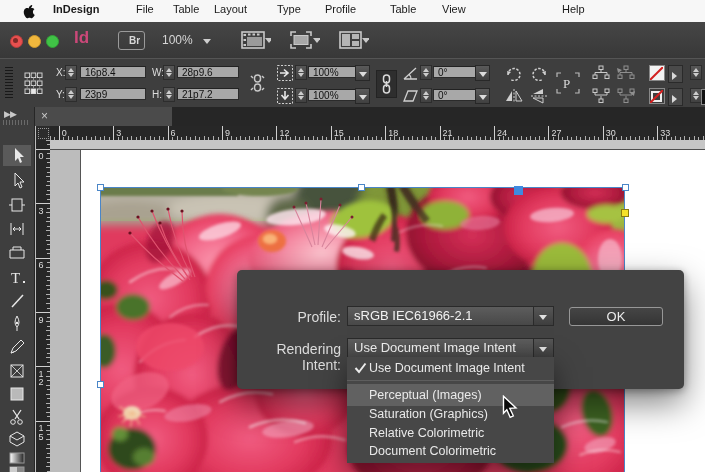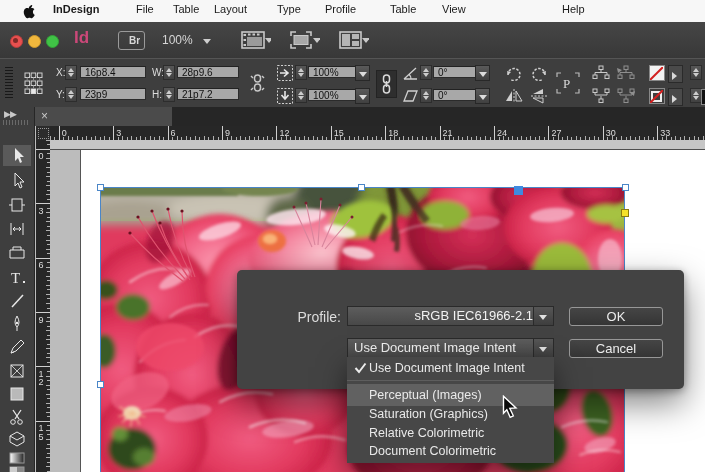--- a/index.html
+++ b/index.html
@@ -837,30 +837,30 @@
     <div class="abs" style="left:46.5px;top:44.0px;width:7px;height:7px;background:#fff;border:1px solid #4a86c8;box-sizing:border-box;"></div>
     <div class="abs" style="left:308.0px;top:44.0px;width:7px;height:7px;background:#fff;border:1px solid #4a86c8;box-sizing:border-box;"></div>
     <div class="abs" style="left:571.5px;top:44.0px;width:7px;height:7px;background:#fff;border:1px solid #4a86c8;box-sizing:border-box;"></div>
     <div class="abs" style="left:46.5px;top:240.5px;width:7px;height:7px;background:#fff;border:1px solid #4a86c8;box-sizing:border-box;"></div>
     <div class="abs" style="left:464px;top:46px;width:9px;height:9px;background:#3f8ae0;"></div>
     <div class="abs" style="left:570.5px;top:69px;width:8px;height:8px;background:#f5e22a;border:1px solid #8a7c10;box-sizing:border-box;"></div>
 </div>
 
 <div class="abs" id="dlg">
   <div class="dlab" style="left:0px;top:39px;width:104px;">Profile:</div>
-  <div class="dfld" style="left:110px;top:36px;width:187px;height:20px;line-height:18px;text-align:right;">sRGB IEC61966-2.1</div>
+  <div class="dfld" style="left:110px;top:36px;width:187px;height:20px;line-height:18px;">sRGB IEC61966-2.1</div>
   <div class="dfbtn" style="left:296px;top:36px;height:20px;">
       <i></i>
     </div>
+  <div class="dlab" style="left:0px;top:71px;width:104px;">Rendering Intent:</div>
   <div class="dfld" style="left:110px;top:68px;width:187px;height:20px;line-height:18px;">Use Document Image Intent</div>
   <div class="dfbtn" style="left:296px;top:68px;height:20px;">
       <i></i>
     </div>
   <div class="btn" style="top:37px;">OK</div>
-  <div class="btn" style="top:69px;">Cancel</div>
 </div>
 
 <div class="abs" id="menu">
   <svg class="abs" style="left:7px;top:5px" width="13" height="12" viewBox="0 0 13 12">
       <path d="M1.5 6 L5 10 L11.5 1.5" stroke="#ececec" stroke-width="2" fill="none"></path>
     </svg>
   <div class="mi" style="top:4px;">Use Document Image Intent</div>
   <div class="abs" style="left:0;top:22.5px;width:207px;height:1px;background:#5e5e5e;"></div>
   <div class="abs" style="left:0;top:27px;width:207px;height:22px;background:#616161;"></div>
   <div class="mi" style="top:31px;">Perceptual (Images)</div>

